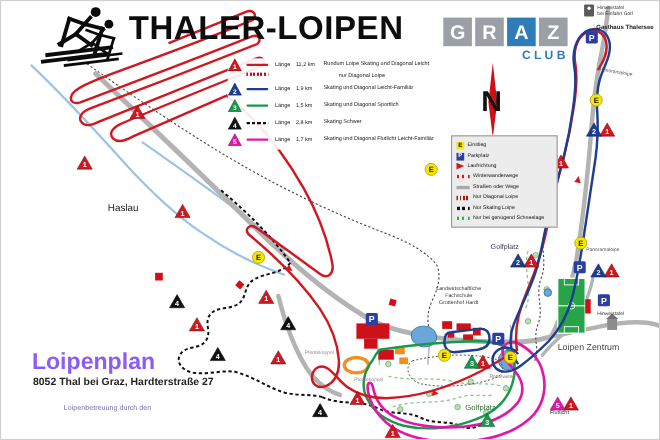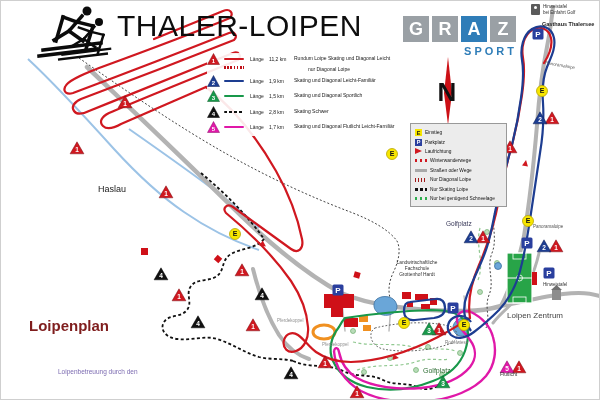--- a/index.html
+++ b/index.html
@@ -3,21 +3,21 @@
 <meta charset="utf-8">
 <style>
   html,body{margin:0;padding:0;background:#fff;}
   .page{position:relative;width:600px;height:400px;background:#fff;border:1px solid #cfcfcf;
         box-sizing:border-box;font-family:"Liberation Sans",sans-serif;overflow:hidden;}
   .page svg{display:block;}
   #mapsvg{position:absolute;left:0;top:0;z-index:1;}
   .ovl{position:absolute;z-index:2;}
 
   
-  .title{left:116px;top:8px;font-size:30px;font-weight:400;letter-spacing:.5px;color:#0d0d0d;white-space:nowrap;}
+  .title{left:116px;top:8px;font-size:30px;font-weight:700;letter-spacing:.5px;color:#0d0d0d;white-space:nowrap;}
   .grazbox{left:402px;top:15px;display:flex;gap:3px;}
   .grazsq{width:26px;height:26px;display:flex;align-items:center;justify-content:center;
           font-size:18px;font-weight:bold;color:#fff;background:#9aa0a5;}
   .grazsq.blue{background:#2f7db8;}
   .grazsport{left:446px;top:44px;width:70px;text-align:right;font-size:11px;font-weight:bold;
              letter-spacing:3px;color:#2f7db8;}
 
   
   .tleg{left:206px;top:52px;width:198px;font-size:5px;color:#1a1a1a;background:rgba(255,255,255,.9);}
   .tlrow{display:grid;grid-template-columns:15px 24px 17px 23px 1fr;align-items:center;column-gap:2px;margin-bottom:3.4px;}
@@ -38,21 +38,21 @@
   .sqP{background:#2a3f9e;color:#fff;}
   .arrR{width:0;height:0;border-top:3.5px solid transparent;border-bottom:3.5px solid transparent;border-left:7px solid #d01820;}
   .dots{width:12px;height:3px;flex:0 0 auto;}
   .dotsR{background:repeating-linear-gradient(90deg,#d01820 0 2px,transparent 2px 5px);}
   .dotsG{background:repeating-linear-gradient(90deg,#2fae4e 0 2px,transparent 2px 5px);}
   .grayln{width:12px;height:2.5px;background:#a9a9a9;flex:0 0 auto;}
   .hatch2{width:12px;height:4px;background:repeating-linear-gradient(90deg,#a01818 0 1.5px,transparent 1.5px 3px);flex:0 0 auto;}
   .blocks{width:12px;height:3px;background:repeating-linear-gradient(90deg,#111 0 3px,transparent 3px 5px);flex:0 0 auto;}
 
   
-  .fplan{left:28px;top:316px;font-size:15px;font-weight:800;color:#7f1d1d;text-align:right;}
+  .fplan{left:28px;top:316px;font-size:21px;font-weight:800;color:#8b5cf6;text-align:right;}
   .faddr{left:29px;top:341px;font-size:9.5px;font-weight:700;color:#222;}
   .fclubcap{left:57px;top:367px;font-size:6.5px;color:#7b6ab0;}
   .fclub{left:29px;top:374px;font-size:17px;color:#3b2f91;}
   .fclub .wn{font-weight:bold;font-style:italic;}
   .fclub .ws{font-weight:400;color:#33337a;letter-spacing:.5px;}
 
   
   text{font-family:"Liberation Sans",sans-serif;}
   .mtx{text-anchor:middle;font-weight:bold;}
   .etx{font-size:7px;fill:#111;}
@@ -396,21 +396,21 @@
   </svg>
 
   <div class="ovl title">THALER-LOIPEN</div>
 
   <div class="ovl grazbox">
     <div class="grazsq">G</div>
     <div class="grazsq">R</div>
     <div class="grazsq blue">A</div>
     <div class="grazsq">Z</div>
   </div>
-  <div class="ovl grazsport">SPORT</div>
+  <div class="ovl grazsport">CLUB</div>
 
   <div class="ovl tleg">
 
     <div class="tlrow">
       <svg width="13" height="12">
           <polygon points="0.5,11.5 6.5,0.5 12.5,11.5" fill="#d01820" stroke="#7a0a10" stroke-width=".5"></polygon>
           <text x="6.5" y="10" class="mtx" font-size="6" fill="#fff">1</text>
         </svg>
       <span class="ln" style="background:#d01820"></span>
       <span>Länge</span>
@@ -499,15 +499,16 @@
       <span class="blocks"></span>
       <span>Nur Skating Loipe</span>
     </div>
     <div class="slrow">
       <span class="dots dotsG"></span>
       <span>Nur bei genügend Schneelage</span>
     </div>
   </div>
 
   <div class="ovl fplan">Loipenplan</div>
+  <div class="ovl faddr">8052 Thal bei Graz, Hardterstraße 27</div>
   <div class="ovl fclubcap">Loipenbetreuung durch den</div>
 
 </div>
 
 </body></html>

